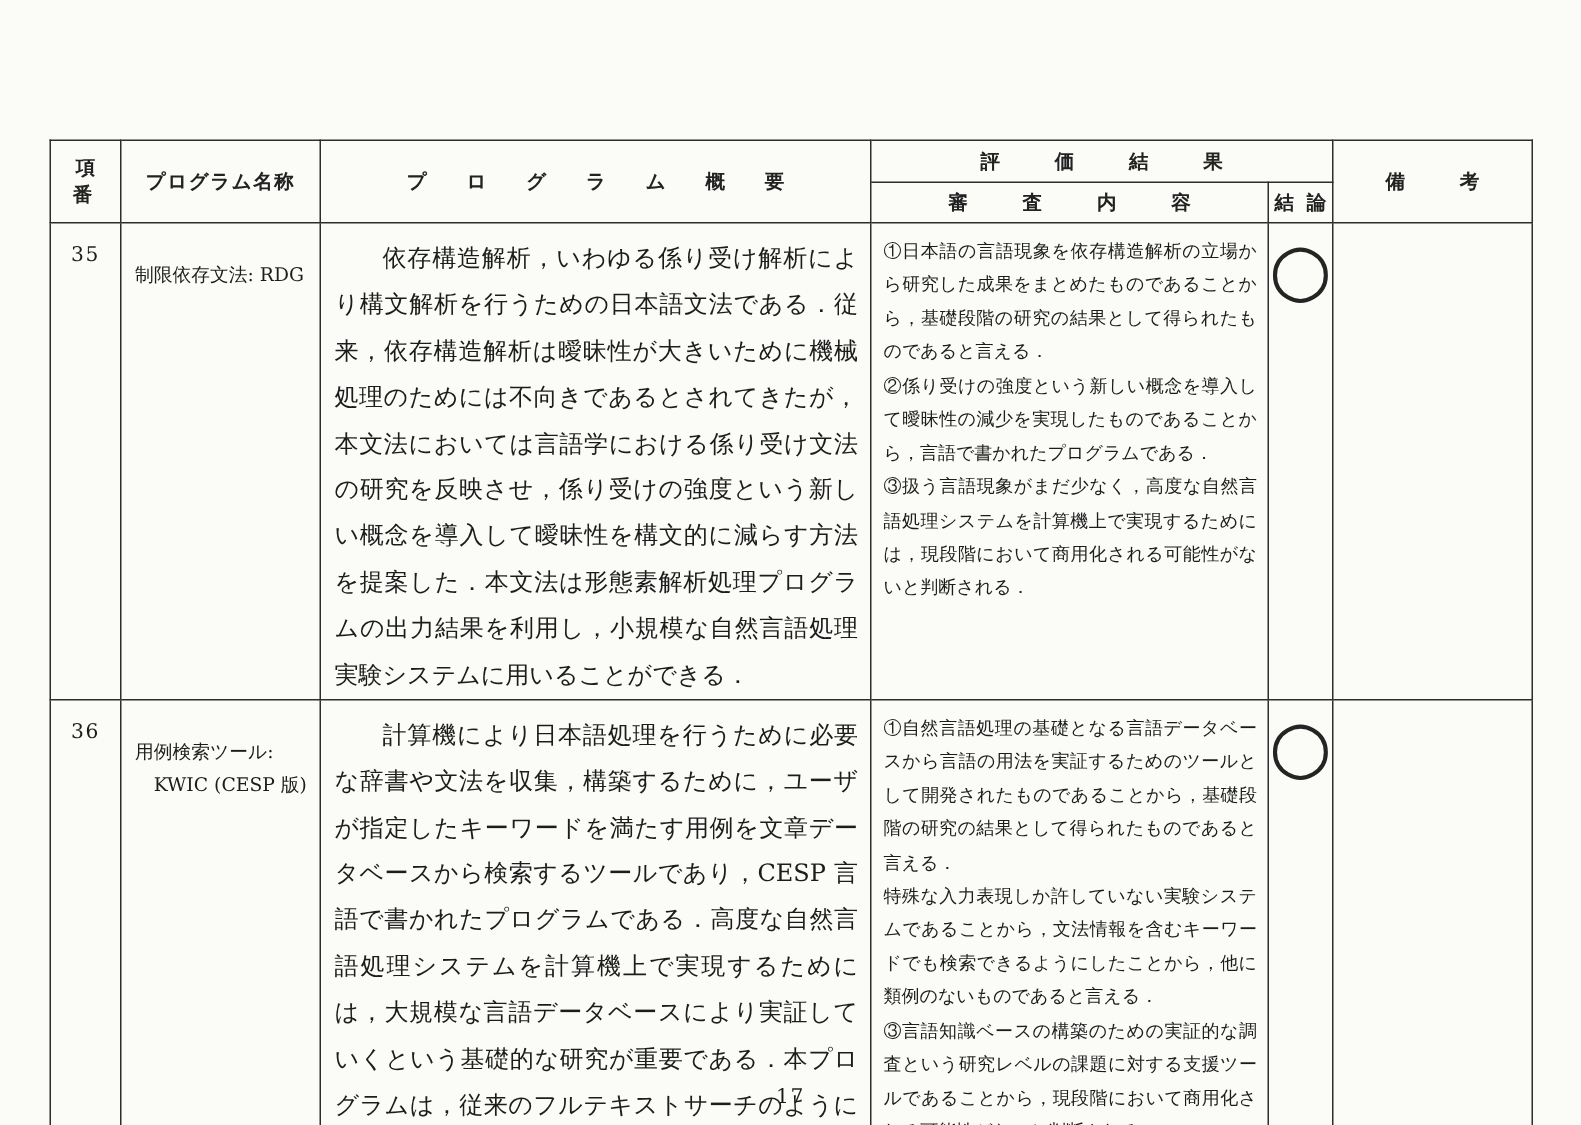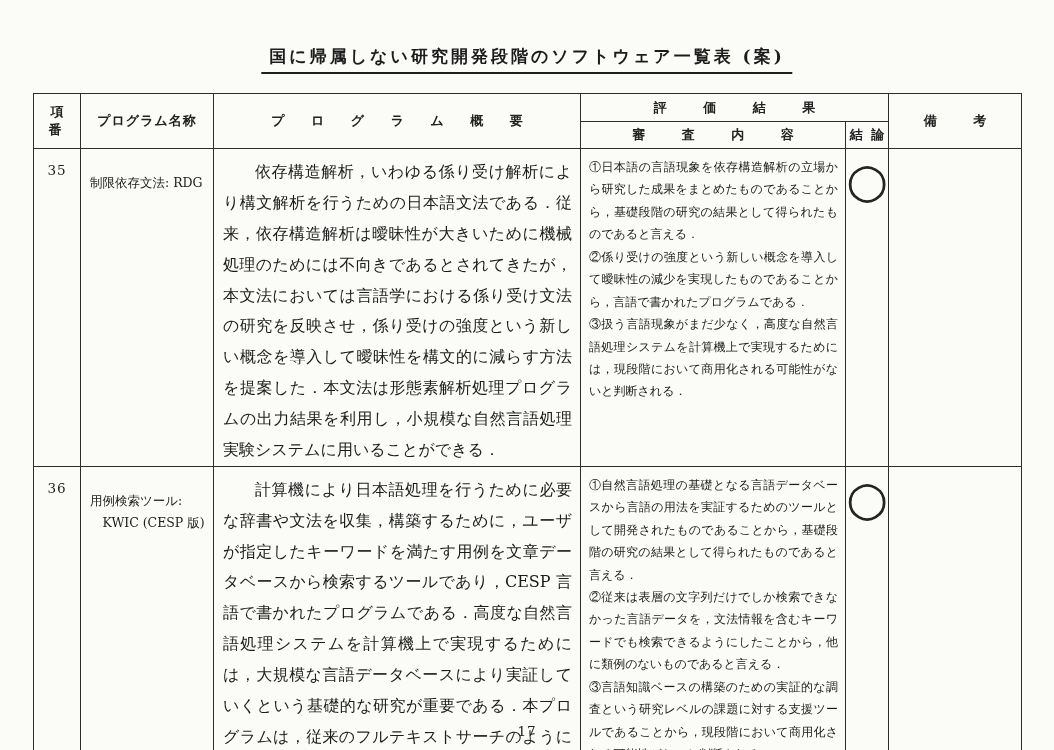--- a/index.html
+++ b/index.html
@@ -107,21 +107,20 @@
     text-align: center;
     font-size: 13.5px;
     letter-spacing: 1px;
   }
 </style>
 </head>
 <body>
 
 <div class="page">
 
-  <div class="doc-title">国に帰属しない研究開発段階のソフトウェア一覧表 (案)</div>
 
   <table class="doc-table">
     <colgroup>
       <col style="width:47px">
       <col style="width:133px">
       <col style="width:367px">
       <col style="width:265px">
       <col style="width:40px">
       <col style="width:133px">
     </colgroup>
@@ -156,21 +155,21 @@
         <td class="cell-remarks"></td>
       </tr>
       <tr style="height:288px">
         <td class="cell-num">36</td>
         <td class="cell-name">用例検索ツール:<br>　KWIC (CESP 版)</td>
         <td class="cell-overview">
           <p class="overview-text">計算機により日本語処理を行うために必要な辞書や文法を収集，構築するために，ユーザが指定したキーワードを満たす用例を文章データベースから検索するツールであり，CESP 言語で書かれたプログラムである．高度な自然言語処理システムを計算機上で実現するためには，大規模な言語データベースにより実証していくという基礎的な研究が重要である．本プログラムは，従来のフルテキストサーチのように単なる表層の文字列だけでなく，例えば『(人間) ガ (場所) デ～スル』のような文法情報も含んだ複雑なキーワードを指定できるため，種々の言語現象を抽出でき，言語データベースの収集，構築に有効である．</p>
         </td>
         <td class="cell-review">
           <p class="review-item">①自然言語処理の基礎となる言語データベースから言語の用法を実証するためのツールとして開発されたものであることから，基礎段階の研究の結果として得られたものであると言える．</p>
-          <p class="review-item">②従来は表層の文字列だけでしか検索できなかった言語データを，文法情報を含むキーワードでも検索できるようにしたことから，他に類例のないものであると言える．</p>
+          <p class="review-item">特殊な入力表現しか許していない実験システムであることから，文法情報を含むキーワードでも検索できるようにしたことから，他に類例のないものであると言える．</p>
           <p class="review-item">③言語知識ベースの構築のための実証的な調査という研究レベルの課題に対する支援ツールであることから，現段階において商用化される可能性がないと判断される．</p>
         </td>
         <td class="cell-conclusion">
           <span class="circle-glyph">○</span>
         </td>
         <td class="cell-remarks"></td>
       </tr>
     </tbody>
   </table>
 

